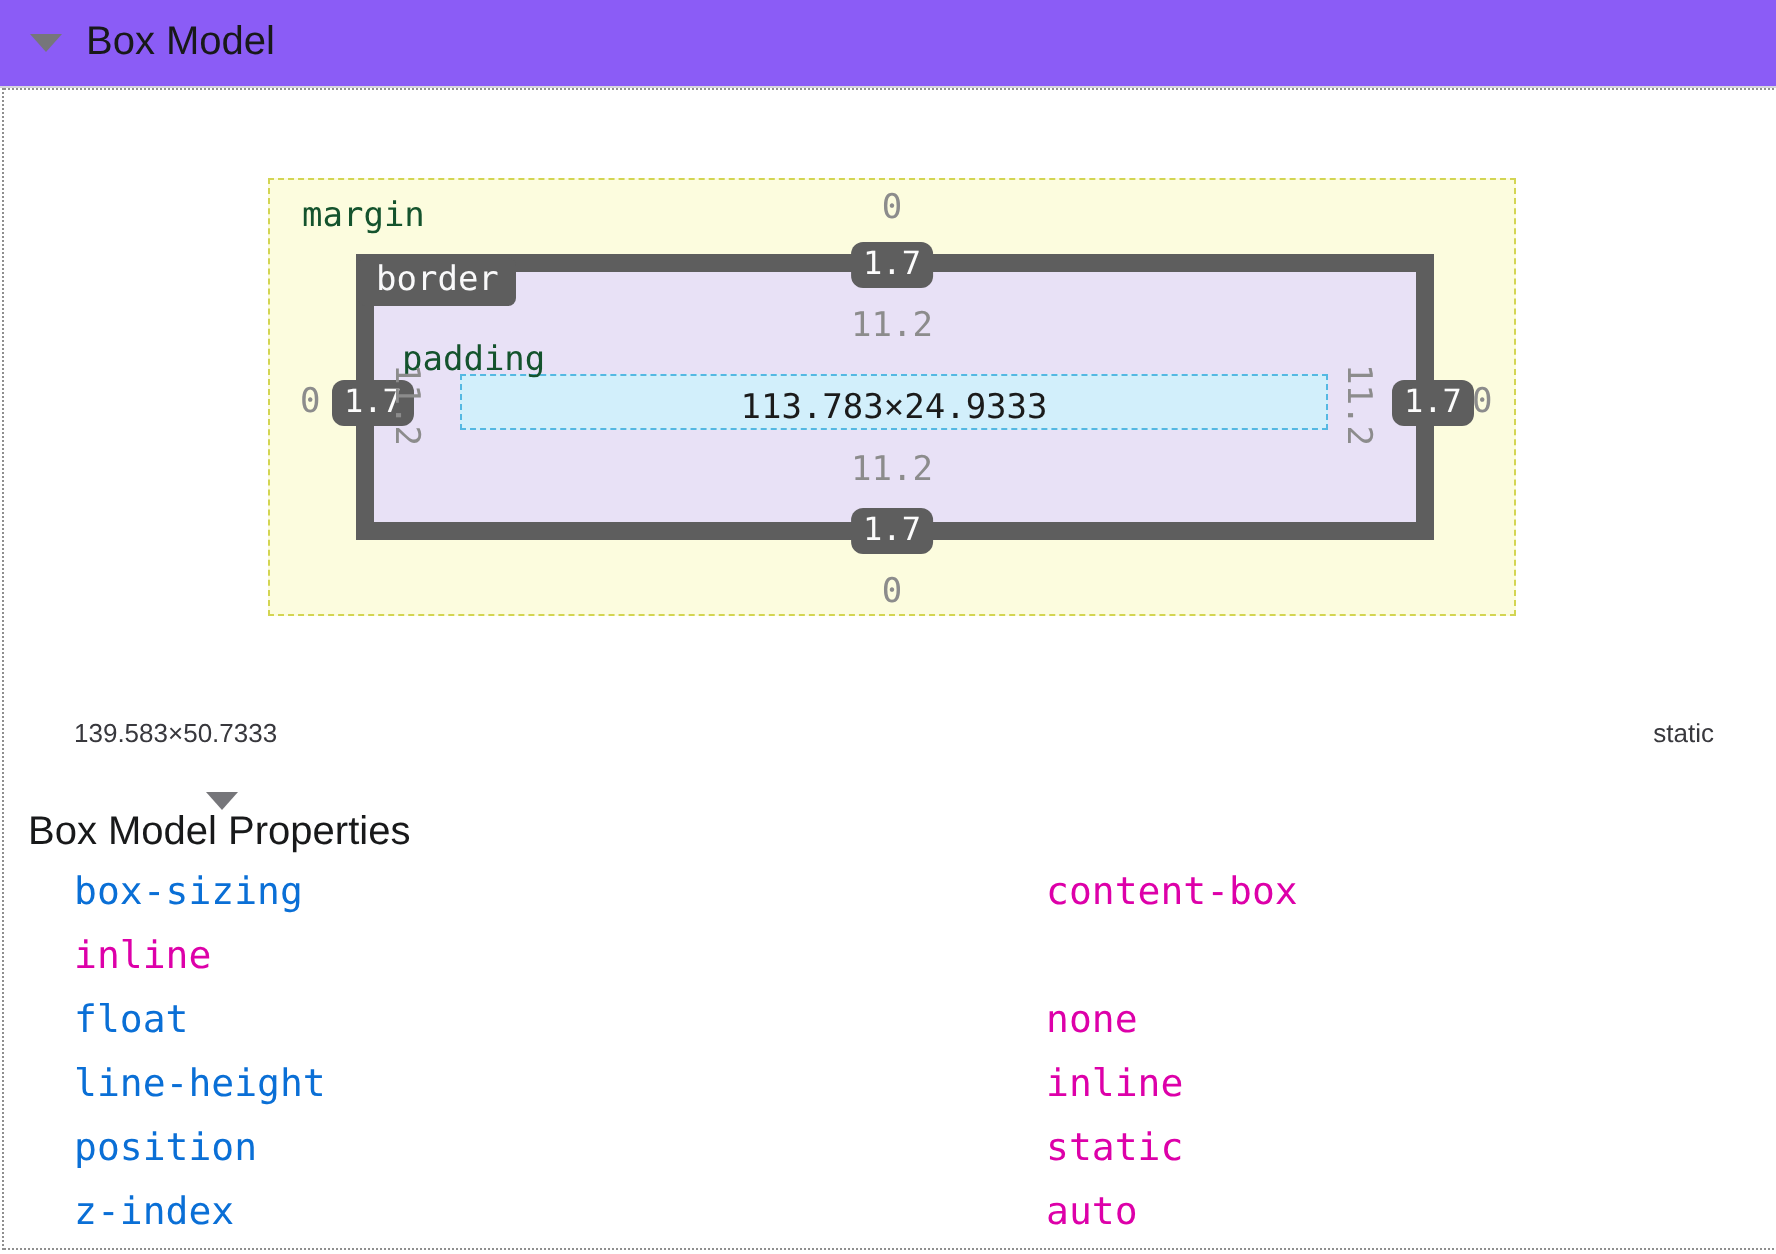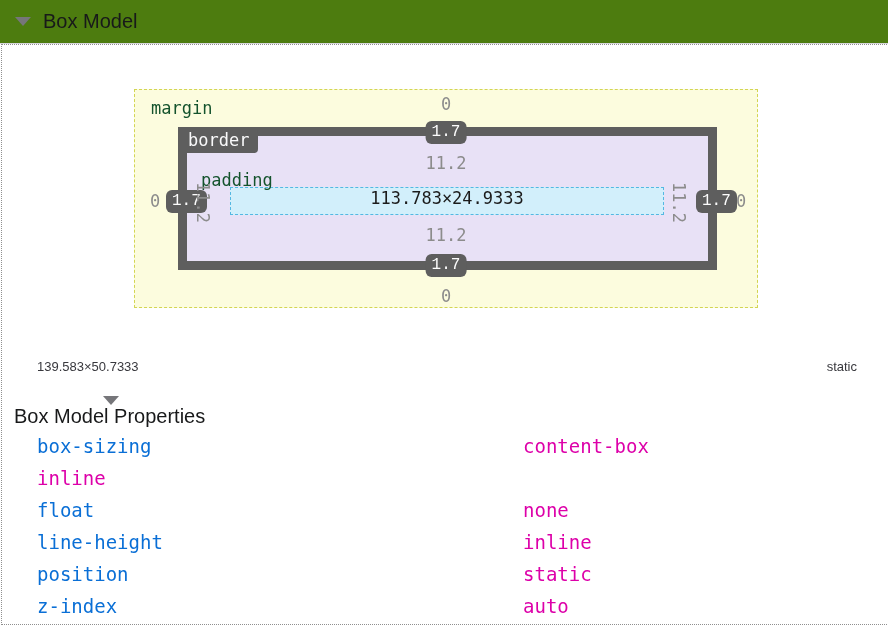--- a/index.html
+++ b/index.html
@@ -4,21 +4,21 @@
 <style>
   * { margin:0; padding:0; box-sizing:content-box; }
   html,body { background:#ffffff; }
   .screen {
     position:relative; width:888px; height:627px; overflow:hidden;
     background:#ffffff; font-family:"Liberation Sans", sans-serif; color:#18191a;
   }
   
   .header {
     position:absolute; left:0; top:0; width:888px; height:43px;
-    border-bottom:1px solid #d7d7db; display:flex; align-items:center; background:#4d7c0f;
+    border-bottom:1px solid #d7d7db; display:flex; align-items:center; background:#8b5cf6;
     cursor:default;
   }
   .twisty {
     width:0; height:0; margin-left:15px;
     border-left:8px solid transparent; border-right:8px solid transparent;
     border-top:9px solid #76767a;
   }
   .header-title { margin-left:12px; font-size:20px; color:#18191a; }
   
   .panel {
@@ -32,36 +32,36 @@
     position:absolute; left:132px; top:44px; width:622px; height:217px;
     background:#fcfcde; border:1px dashed #d3d553;
   }
   .border-box {
     position:absolute; left:43px; top:37px; width:539px; height:143px;
     box-sizing:border-box; border:9px solid #5e5e5e; background:#e8e1f6;
   }
   .content-box {
     position:absolute; left:95px; top:97px; width:434px; height:28px;
     box-sizing:border-box; background:#d2effb; border:1px dashed #54b8e2;
-    display:flex; align-items:flex-start; justify-content:center;
+    display:flex; align-items:flex-end; justify-content:center;
   }
   .content-box span { font-size:17px; color:#1b1b1b; }
   .layer-label { position:absolute; font-size:17px; color:#14532d; white-space:nowrap; }
   .margin-label  { left:16px; top:8px; }
   .padding-label { left:66px; top:80px;text-align:center; }
   .border-label {
     position:absolute; left:44px; top:39px; background:#5e5e5e; color:#f9f9fa;
     font-size:17px; line-height:23px; padding:0 9px 1px 9px; border-radius:4px; white-space:nowrap;text-align:center;
   }
   .dim { position:absolute; font-size:17px; color:#8c8c8c; white-space:nowrap; }
   .dim.center { left:0; right:0; text-align:center; }
   .badge {
     position:absolute; background:#5e5e5e; color:#fcfcfc;
     font-size:16px; line-height:20px; padding:1px 6px 2px 6px; border-radius:6px;
-    white-space:nowrap; cursor:default;font-family:Liberation Mono, monospace;
+    white-space:nowrap; cursor:default;
   }
   .badge.hcenter { left:50%; transform:translateX(-50%); }
   .rot { transform:rotate(90deg); text-align:center; }
   
   .dims-row {
     position:absolute; left:35px; top:314px; width:820px;
     display:flex; justify-content:space-between; font-size:13px; color:#38383d;
   }
   
   .props-header { position:absolute; left:0; top:351px; display:flex; align-items:center;flex-direction:column; }

